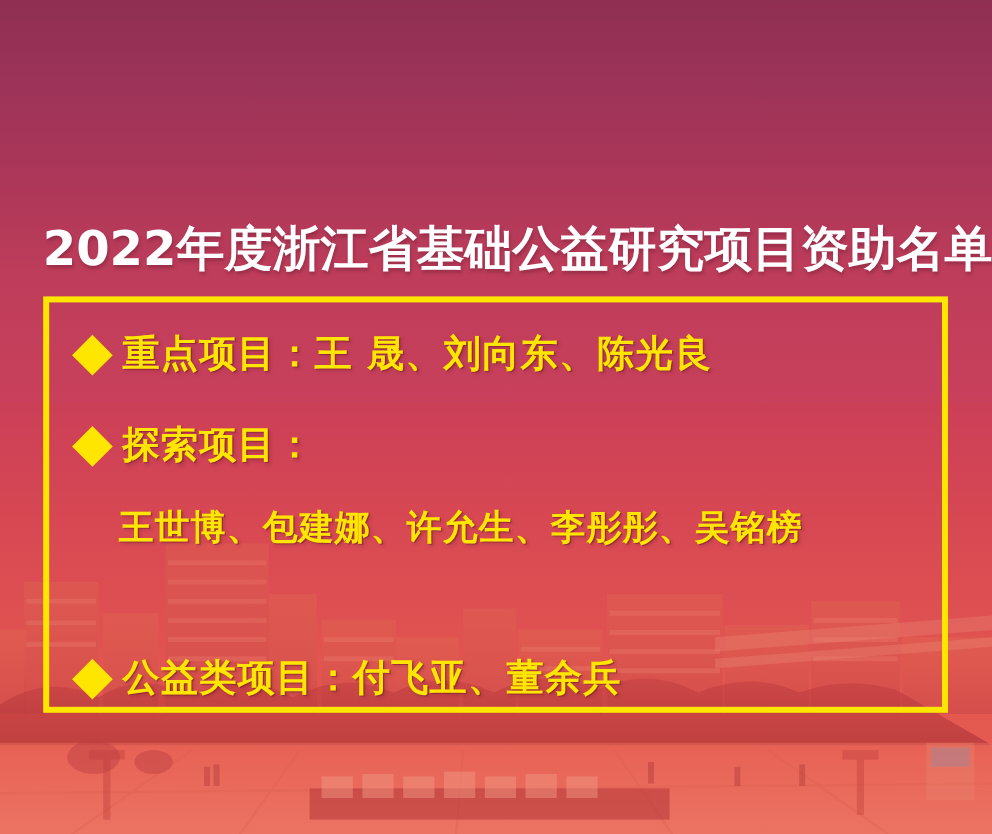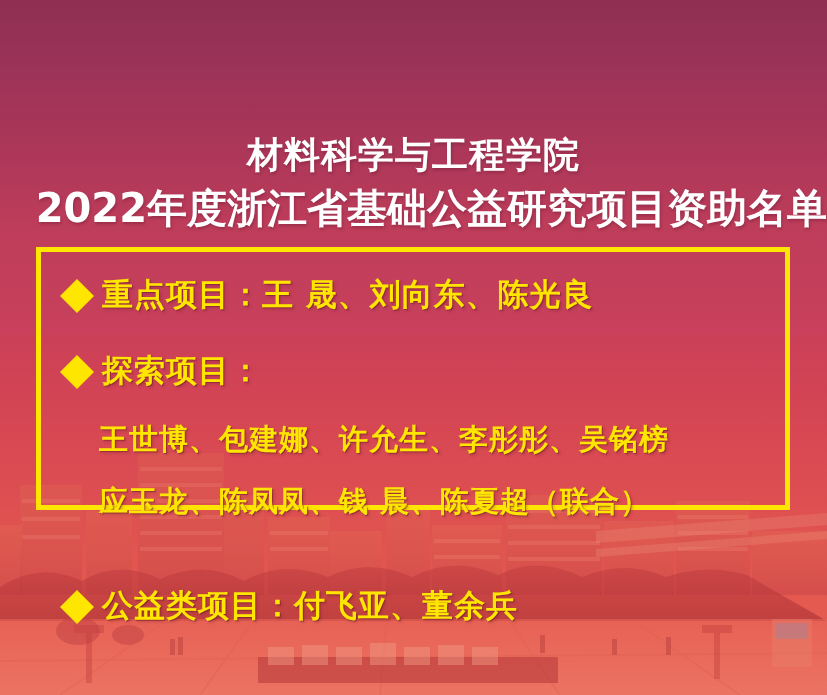--- a/index.html
+++ b/index.html
@@ -95,21 +95,21 @@
     white-space: nowrap;
     text-shadow: 1px 2px 3px rgba(90,20,40,0.35);
   }
 
   
   .list-box {
     position: absolute;
     left: 36px;
     top: 247px;
     width: 754px;
-    height: 263px;
+    height: 347px;
     box-sizing: border-box;
     border: 5px solid #ffe600;
   }
 
   .row {
     position: absolute;
     left: 0;
     white-space: nowrap;
     color: #ffe600;
     font-weight: 700;
@@ -133,21 +133,21 @@
   }
   .name-row {
     font-size: 29px;
     letter-spacing: 1px;
   }
 
   #row-key      { top: 22px;  left: 22px; }
   #row-explore  { top: 98px;  left: 22px; }
   #row-names-1  { top: 168px; left: 58px; }
   #row-names-2  { top: 230px; left: 58px; }
-  #row-public   { top: 292px; left: 22px; margin-top: 41px; }
+  #row-public   { top: 292px; left: 22px; }
 
   .rowtext { display: inline-block; }
 </style>
 </head>
 <body>
 
 <div id="poster">
 
   <div class="photo-layer">
     <svg viewBox="0 0 827 360" preserveAspectRatio="none" aria-hidden="true">
@@ -271,40 +271,36 @@
         <rect x="178" y="302" width="5" height="18"></rect>
         <rect x="540" y="300" width="5" height="18"></rect>
         <rect x="612" y="304" width="5" height="16"></rect>
         <rect x="666" y="302" width="5" height="18"></rect>
       </g>
     </svg>
   </div>
   <div class="photo-wash"></div>
 
 
-  <div class="subtitle1">材料科学与工程学院</div>
 
   <div class="subtitle2">2022年度浙江省基础公益研究项目资助名单</div>
 
   <div class="list-box">
 
     <div class="row bullet-row" id="row-key">
       <span class="diamond"></span><span class="rowtext">重点项目：王  晟、刘向东、陈光良</span>
     </div>
 
     <div class="row name-row" id="row-names-1">
       <span class="rowtext">王世博、包建娜、许允生、李彤彤、吴铭榜</span>
     </div>
 
     <div class="row bullet-row" id="row-explore">
       <span class="diamond"></span><span class="rowtext">探索项目：</span>
     </div>
 
-    <div class="row name-row" id="row-names-2">
-      <span class="rowtext">应玉龙、陈凤凤、钱  晨、陈夏超（联合）</span>
-    </div>
 
     <div class="row bullet-row" id="row-public">
       <span class="diamond"></span><span class="rowtext">公益类项目：付飞亚、董余兵</span>
     </div>
 
   </div>
 </div>
 
 </body></html>

